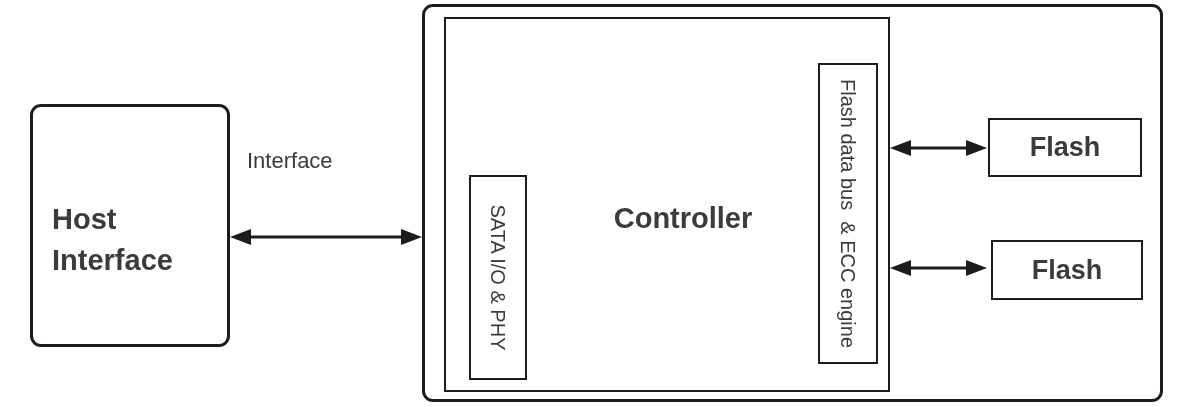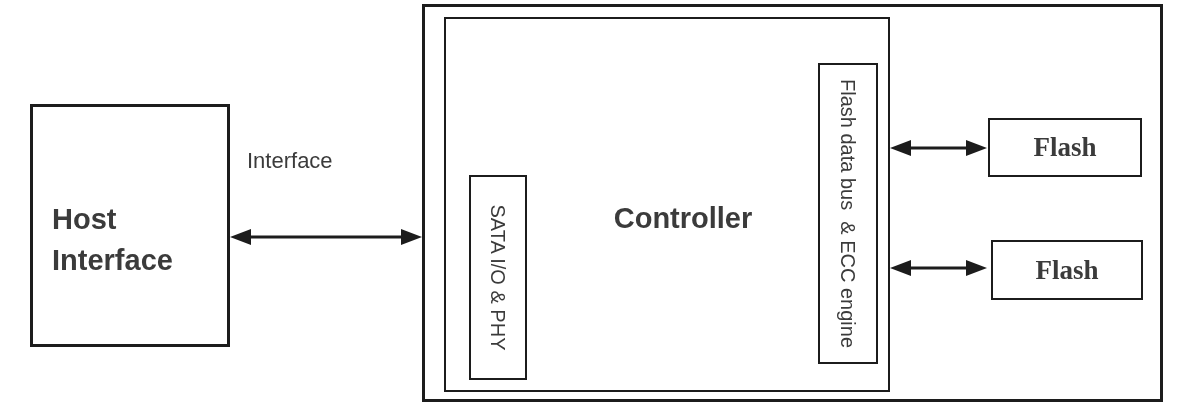--- a/index.html
+++ b/index.html
@@ -16,21 +16,21 @@
     background: var(--background);
     font-family: "Liberation Sans", sans-serif;
     color: var(--text);
     overflow: hidden;
   }
   .box {
     position: absolute;
     background: var(--background);
     border: 2px solid var(--line);
   }
-  .box.thick { border-width: 3px; }
+  .box.thick { border-width: 3px; border-radius: 11px; }
   .bold-label {
     font-weight: bold;
     font-size: 29px;
     line-height: 41px;
     color: var(--text);
   }
   .host-box { left: 30px; top: 104px; width: 200px; height: 243px; }
   .host-label { position: absolute; left: 19px; top: 92px; }
   .sata-label {
     position: absolute; left: 247px; top: 146px;
@@ -50,21 +50,21 @@
     white-space: pre;
     font-size: 20px;
     color: var(--text);
   }
   .sata-io-box { left: 469px; top: 175px; width: 58px; height: 205px; }
   .ecc-box { left: 818px; top: 63px; width: 60px; height: 301px; }
   .flash-box {
     display: flex; align-items: center; justify-content: center;
   }
   .flash-box .flash-label {
-    font-weight: bold; font-size: 27px; color: var(--text); font-family: Liberation Serif, serif;
+    font-weight: bold; font-size: 27px; color: var(--text);
   }
   .flash-box-top { left: 988px; top: 118px; width: 154px; height: 59px; }
   .flash-box-bottom { left: 991px; top: 240px; width: 152px; height: 60px; }
   
   .arrow { position: absolute; height: 17px; }
   .arrow .shaft {
     position: absolute; left: 14px; right: 14px; top: 50%;
     height: 3px; transform: translateY(-50%);
     background: var(--line);
   }

